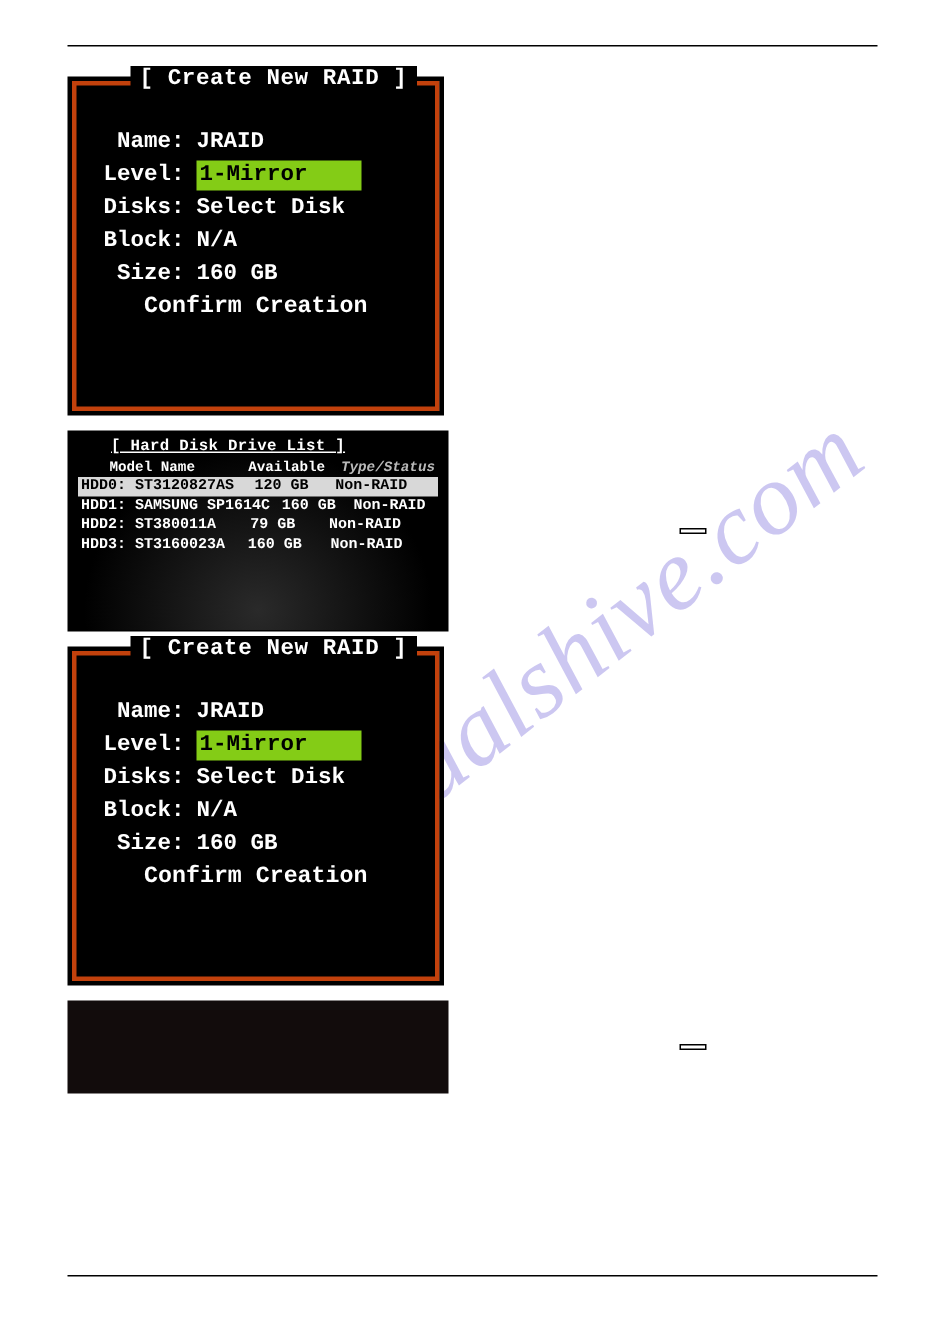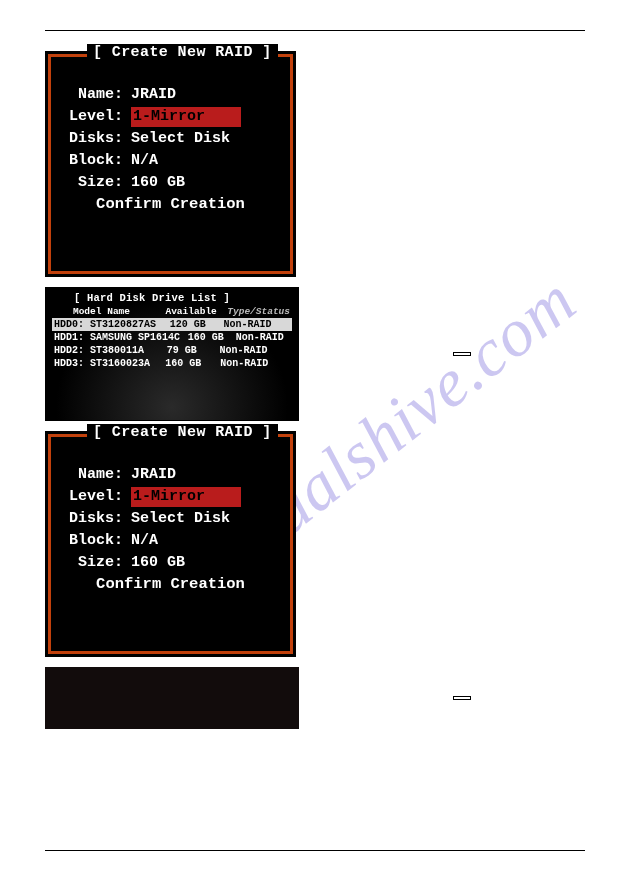--- a/index.html
+++ b/index.html
@@ -77,21 +77,21 @@
       white-space: nowrap;
     }
     .create-panel .kv {
       display: flex;
       margin-bottom: 2px;
       line-height: 20px;
     }
     .create-panel .k { width: 62px; text-align: right; padding-right: 4px; }
     .create-panel .v { padding-left: 4px; }
     .highlight {
-      background: #b91c1c;
+      background: #84cc16;
       color: #000;
       padding: 0 4px 0 2px;
       display: inline-block;
       min-width: 110px;
     }
     .create-panel .confirm {
       text-align: center;
       font-size: 15.5px;
     }
     
@@ -102,20 +102,21 @@
       padding: 4px 6px 6px 6px;
       border: 1px solid #000;
       font-size: 10px;
       line-height: 13px;
     }
     .hdd-panel .title {
       display: block;
       font-size: 10.5px;
       padding-left: 22px;
       letter-spacing: 0.2px;
+      text-decoration: underline;
     }
     .hdd-panel .hdr {
       display: flex;
       font-size: 9.5px;
       padding: 0 2px;
     }
     .hdd-panel .hdr .c1 { flex: 1.4; text-align: center; }
     .hdd-panel .hdr .c2 { flex: 1; text-align: right; padding-right: 2px; }
     .hdd-panel .hdr .c3 { flex: 1.05; text-align: right; font-style: italic; color: #b9b9b9; }
     .hdd-row {

